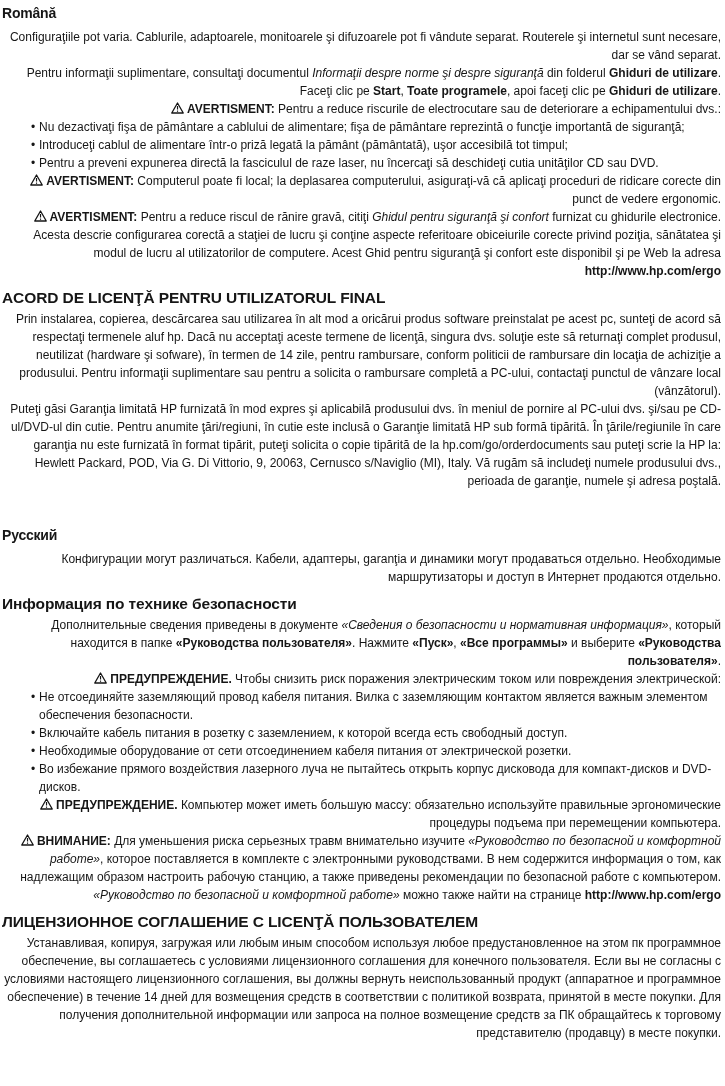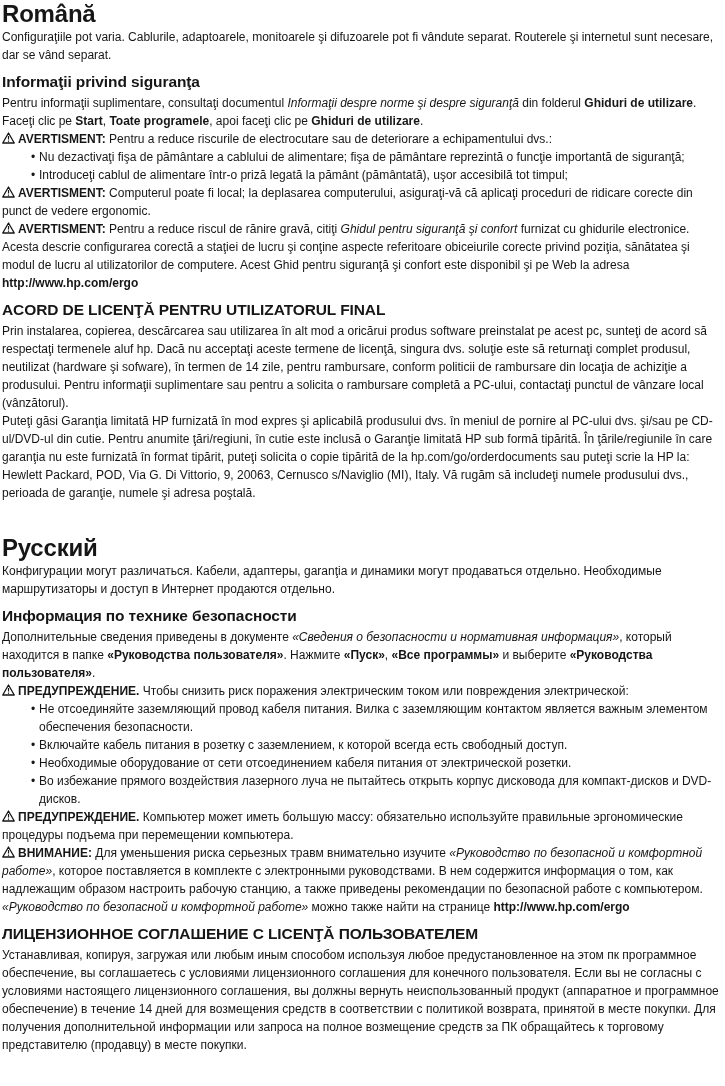--- a/index.html
+++ b/index.html
@@ -9,30 +9,30 @@
     background: #ffffff;
     color: #161616;
     font-family: "Liberation Sans", "DejaVu Sans", sans-serif;
     font-size: 12px;
     line-height: 18px;
     padding: 1px 4px 0 2px;
     overflow: hidden;
   }
   main { display: block; }
   h1 {
-    font-size: 24px; line-height: 25px;
+    font-size: 14px; line-height: 25px;
     margin: 0 0 2px 0;
     font-weight: 800; letter-spacing: -0.2px;
   }
   h2 {
     font-size: 15.5px; line-height: 19px;
     margin: 8px 0 3px 0;
     font-weight: 800; letter-spacing: -0.1px;
   }
-  p { margin: 0; }
+  p { margin: 0; text-align: right; }
   .para-gap { }
   .warn-label { font-weight: 700; }
   .wicon { display: inline-block; margin-right: 3px; }
   .wicon svg { vertical-align: -1px; }
   ul.bullets { list-style: none; margin: 0; padding: 0; }
   ul.bullets li { padding-left: 37px; position: relative; }
   ul.bullets li::before {
     content: "\2022";
     position: absolute; left: 29px; top: 0;
   }
@@ -41,33 +41,33 @@
 </head>
 <body>
 
 <main>
 
   <section>
     <h1>Română</h1>
 
     <p><span>Configuraţiile pot varia. Cablurile, adaptoarele, monitoarele şi difuzoarele pot fi vândute separat. Routerele şi internetul sunt necesare, dar se vând separat.</span></p>
 
-    <h2>Informaţii privind siguranţa</h2>
 
     <p><span>Pentru informaţii suplimentare, consultaţi documentul </span><span style="font-style: italic;">Informaţii despre norme şi despre siguranţă</span><span> din folderul </span><span style="font-weight: 700;">Ghiduri de utilizare</span><span>. Faceţi clic pe </span><span style="font-weight: 700;">Start</span><span>, </span><span style="font-weight: 700;">Toate programele</span><span>, apoi faceţi clic pe </span><span style="font-weight: 700;">Ghiduri de utilizare</span><span>.</span></p>
 
     <p><span class="wicon"><svg width="13" height="12" viewBox="0 0 26 24">
             <path d="M13 2 L24.5 22 H1.5 Z" fill="none" stroke="#161616" stroke-width="2.6" stroke-linejoin="round"></path>
             <rect x="11.9" y="8" width="2.3" height="7" fill="#161616"></rect>
             <rect x="11.9" y="17.1" width="2.3" height="2.5" fill="#161616"></rect>
           </svg></span><span class="warn-label">AVERTISMENT:</span><span><span> Pentru a reduce riscurile de electrocutare sau de deteriorare a echipamentului dvs.:</span></span></p>
 
     <ul class="bullets">
       <li>Nu dezactivaţi fişa de pământare a cablului de alimentare; fişa de pământare reprezintă o funcţie importantă de siguranţă;</li>
       <li>Introduceţi cablul de alimentare într-o priză legată la pământ (pământată), uşor accesibilă tot timpul;</li>
+      <li>Pentru a preveni expunerea directă la fasciculul de raze laser, nu încercaţi să deschideţi cutia unităţilor CD sau DVD.</li>
     </ul>
 
     <p><span class="wicon"><svg width="13" height="12" viewBox="0 0 26 24">
             <path d="M13 2 L24.5 22 H1.5 Z" fill="none" stroke="#161616" stroke-width="2.6" stroke-linejoin="round"></path>
             <rect x="11.9" y="8" width="2.3" height="7" fill="#161616"></rect>
             <rect x="11.9" y="17.1" width="2.3" height="2.5" fill="#161616"></rect>
           </svg></span><span class="warn-label">AVERTISMENT:</span><span><span> Computerul poate fi local; la deplasarea computerului, asiguraţi-vă că aplicaţi proceduri de ridicare corecte din punct de vedere ergonomic.</span></span></p>
 
     <p><span class="wicon"><svg width="13" height="12" viewBox="0 0 26 24">
             <path d="M13 2 L24.5 22 H1.5 Z" fill="none" stroke="#161616" stroke-width="2.6" stroke-linejoin="round"></path>

